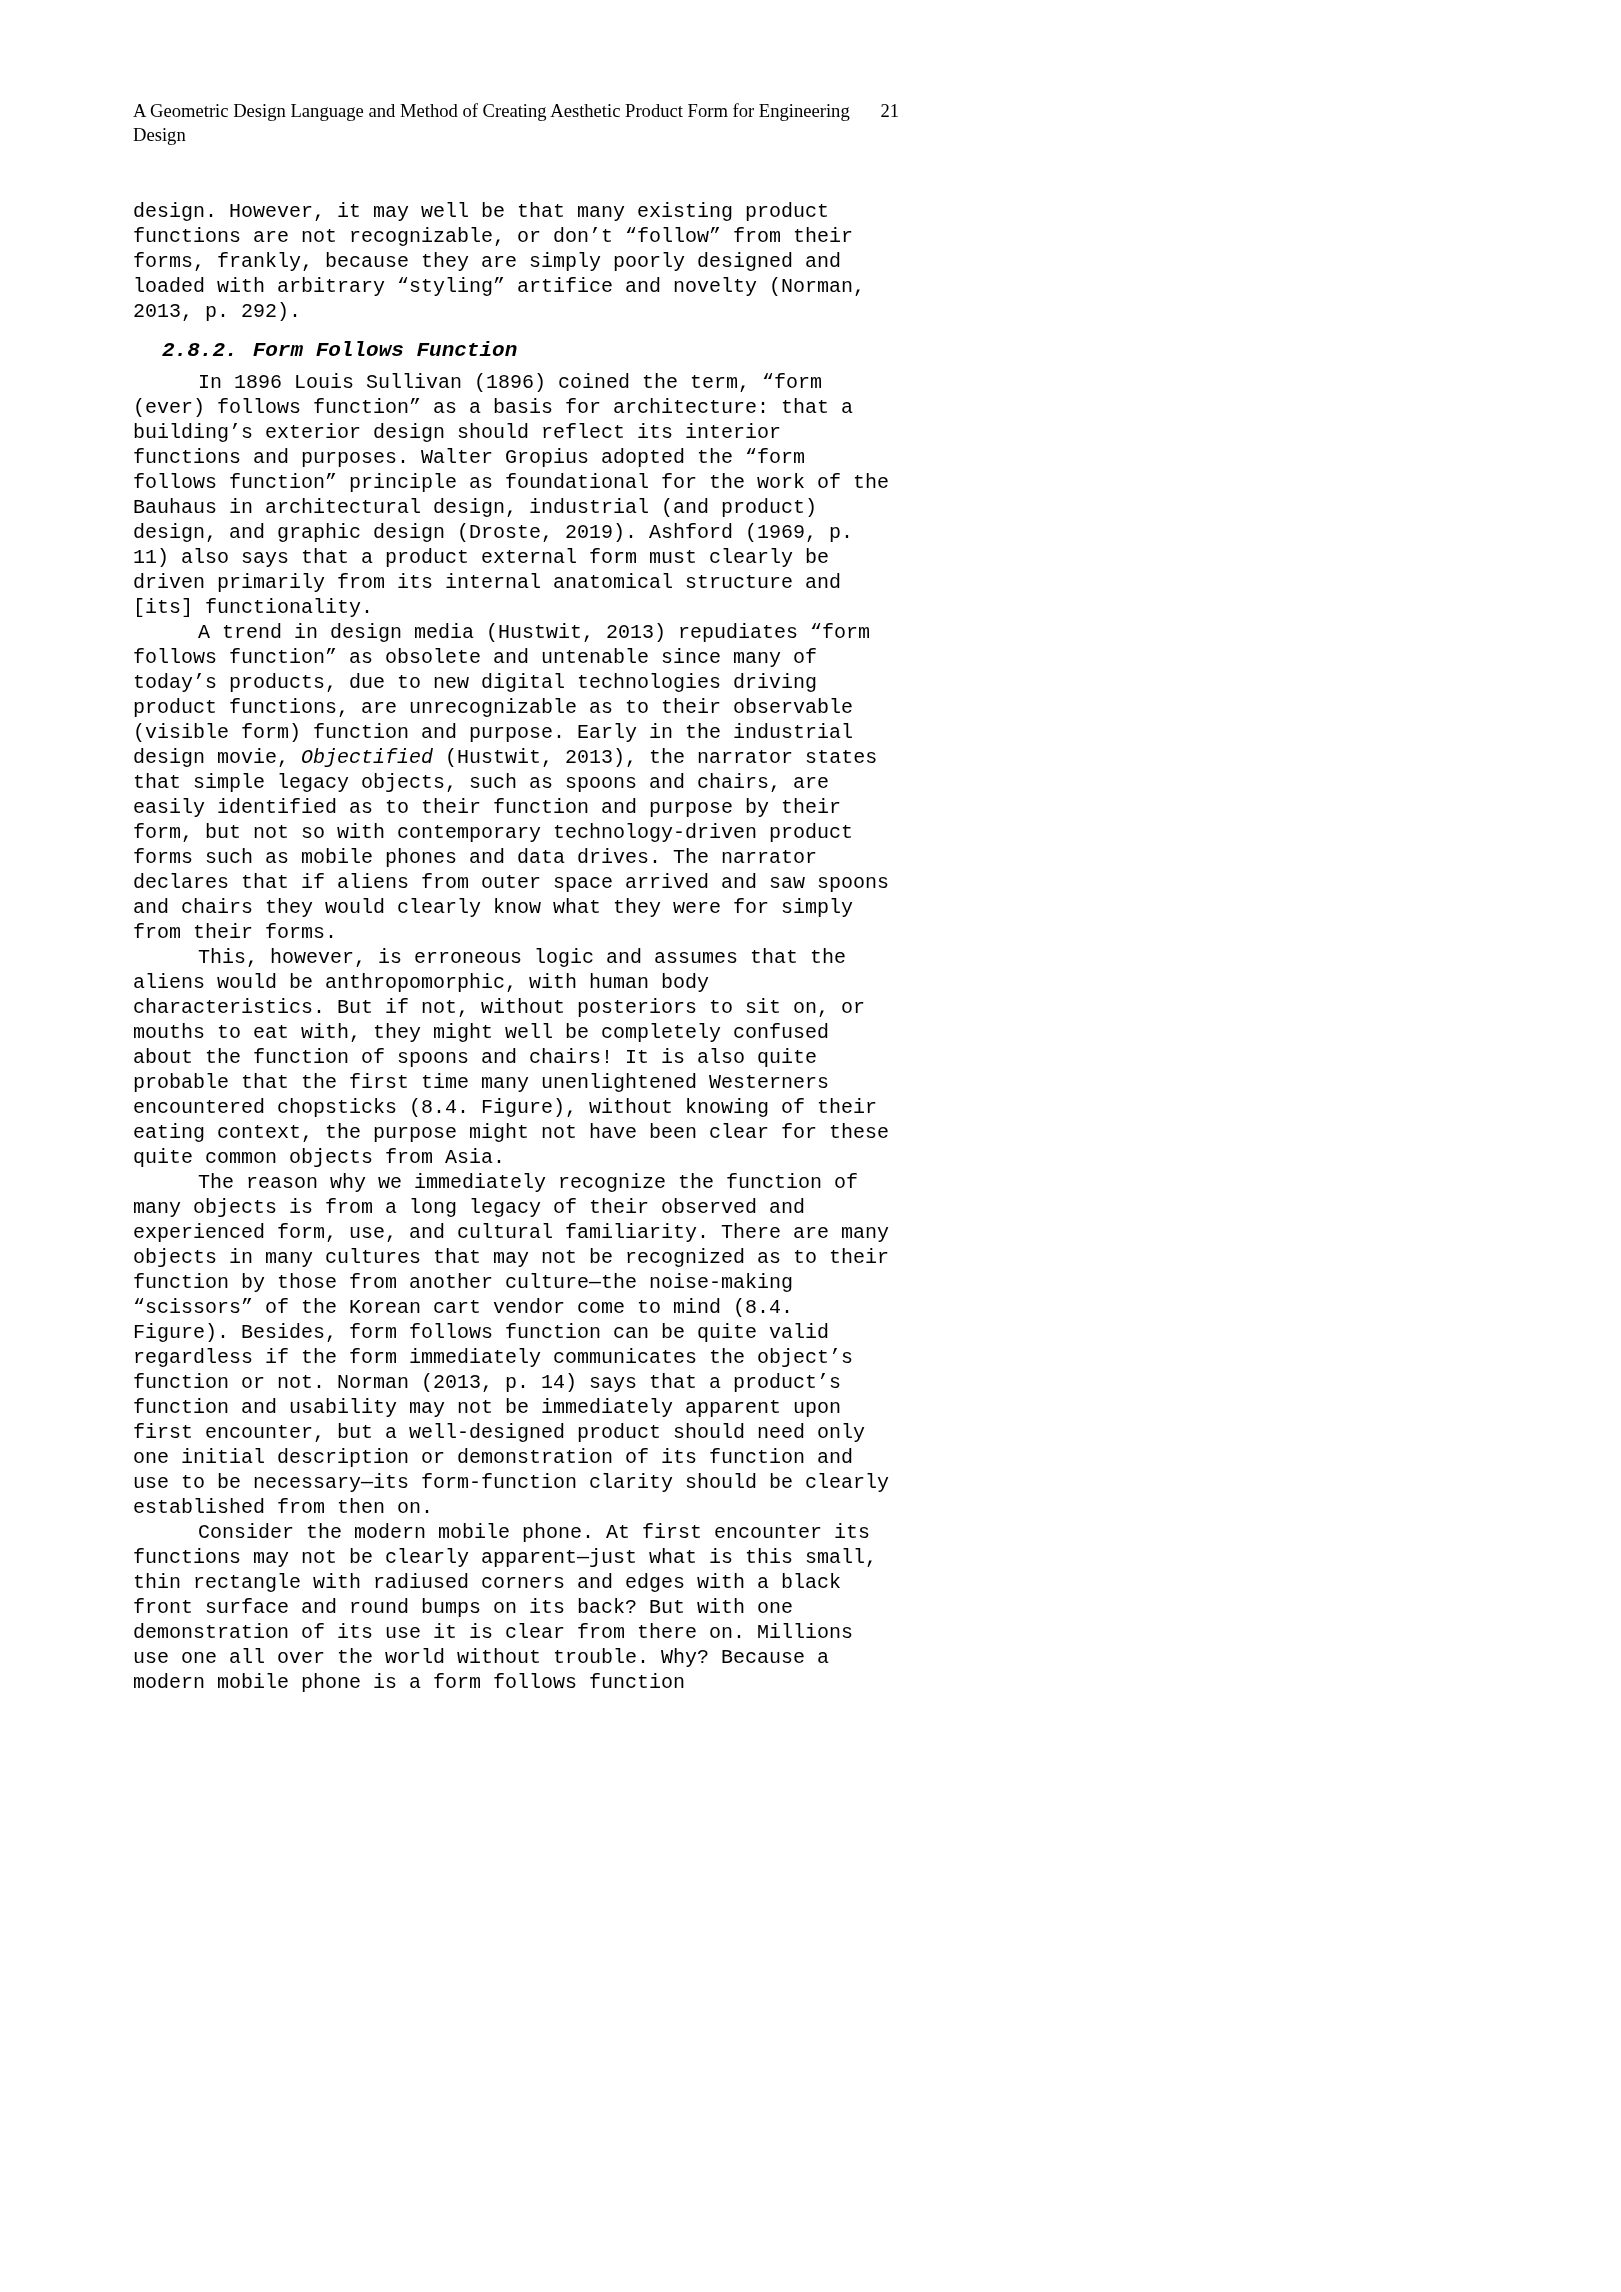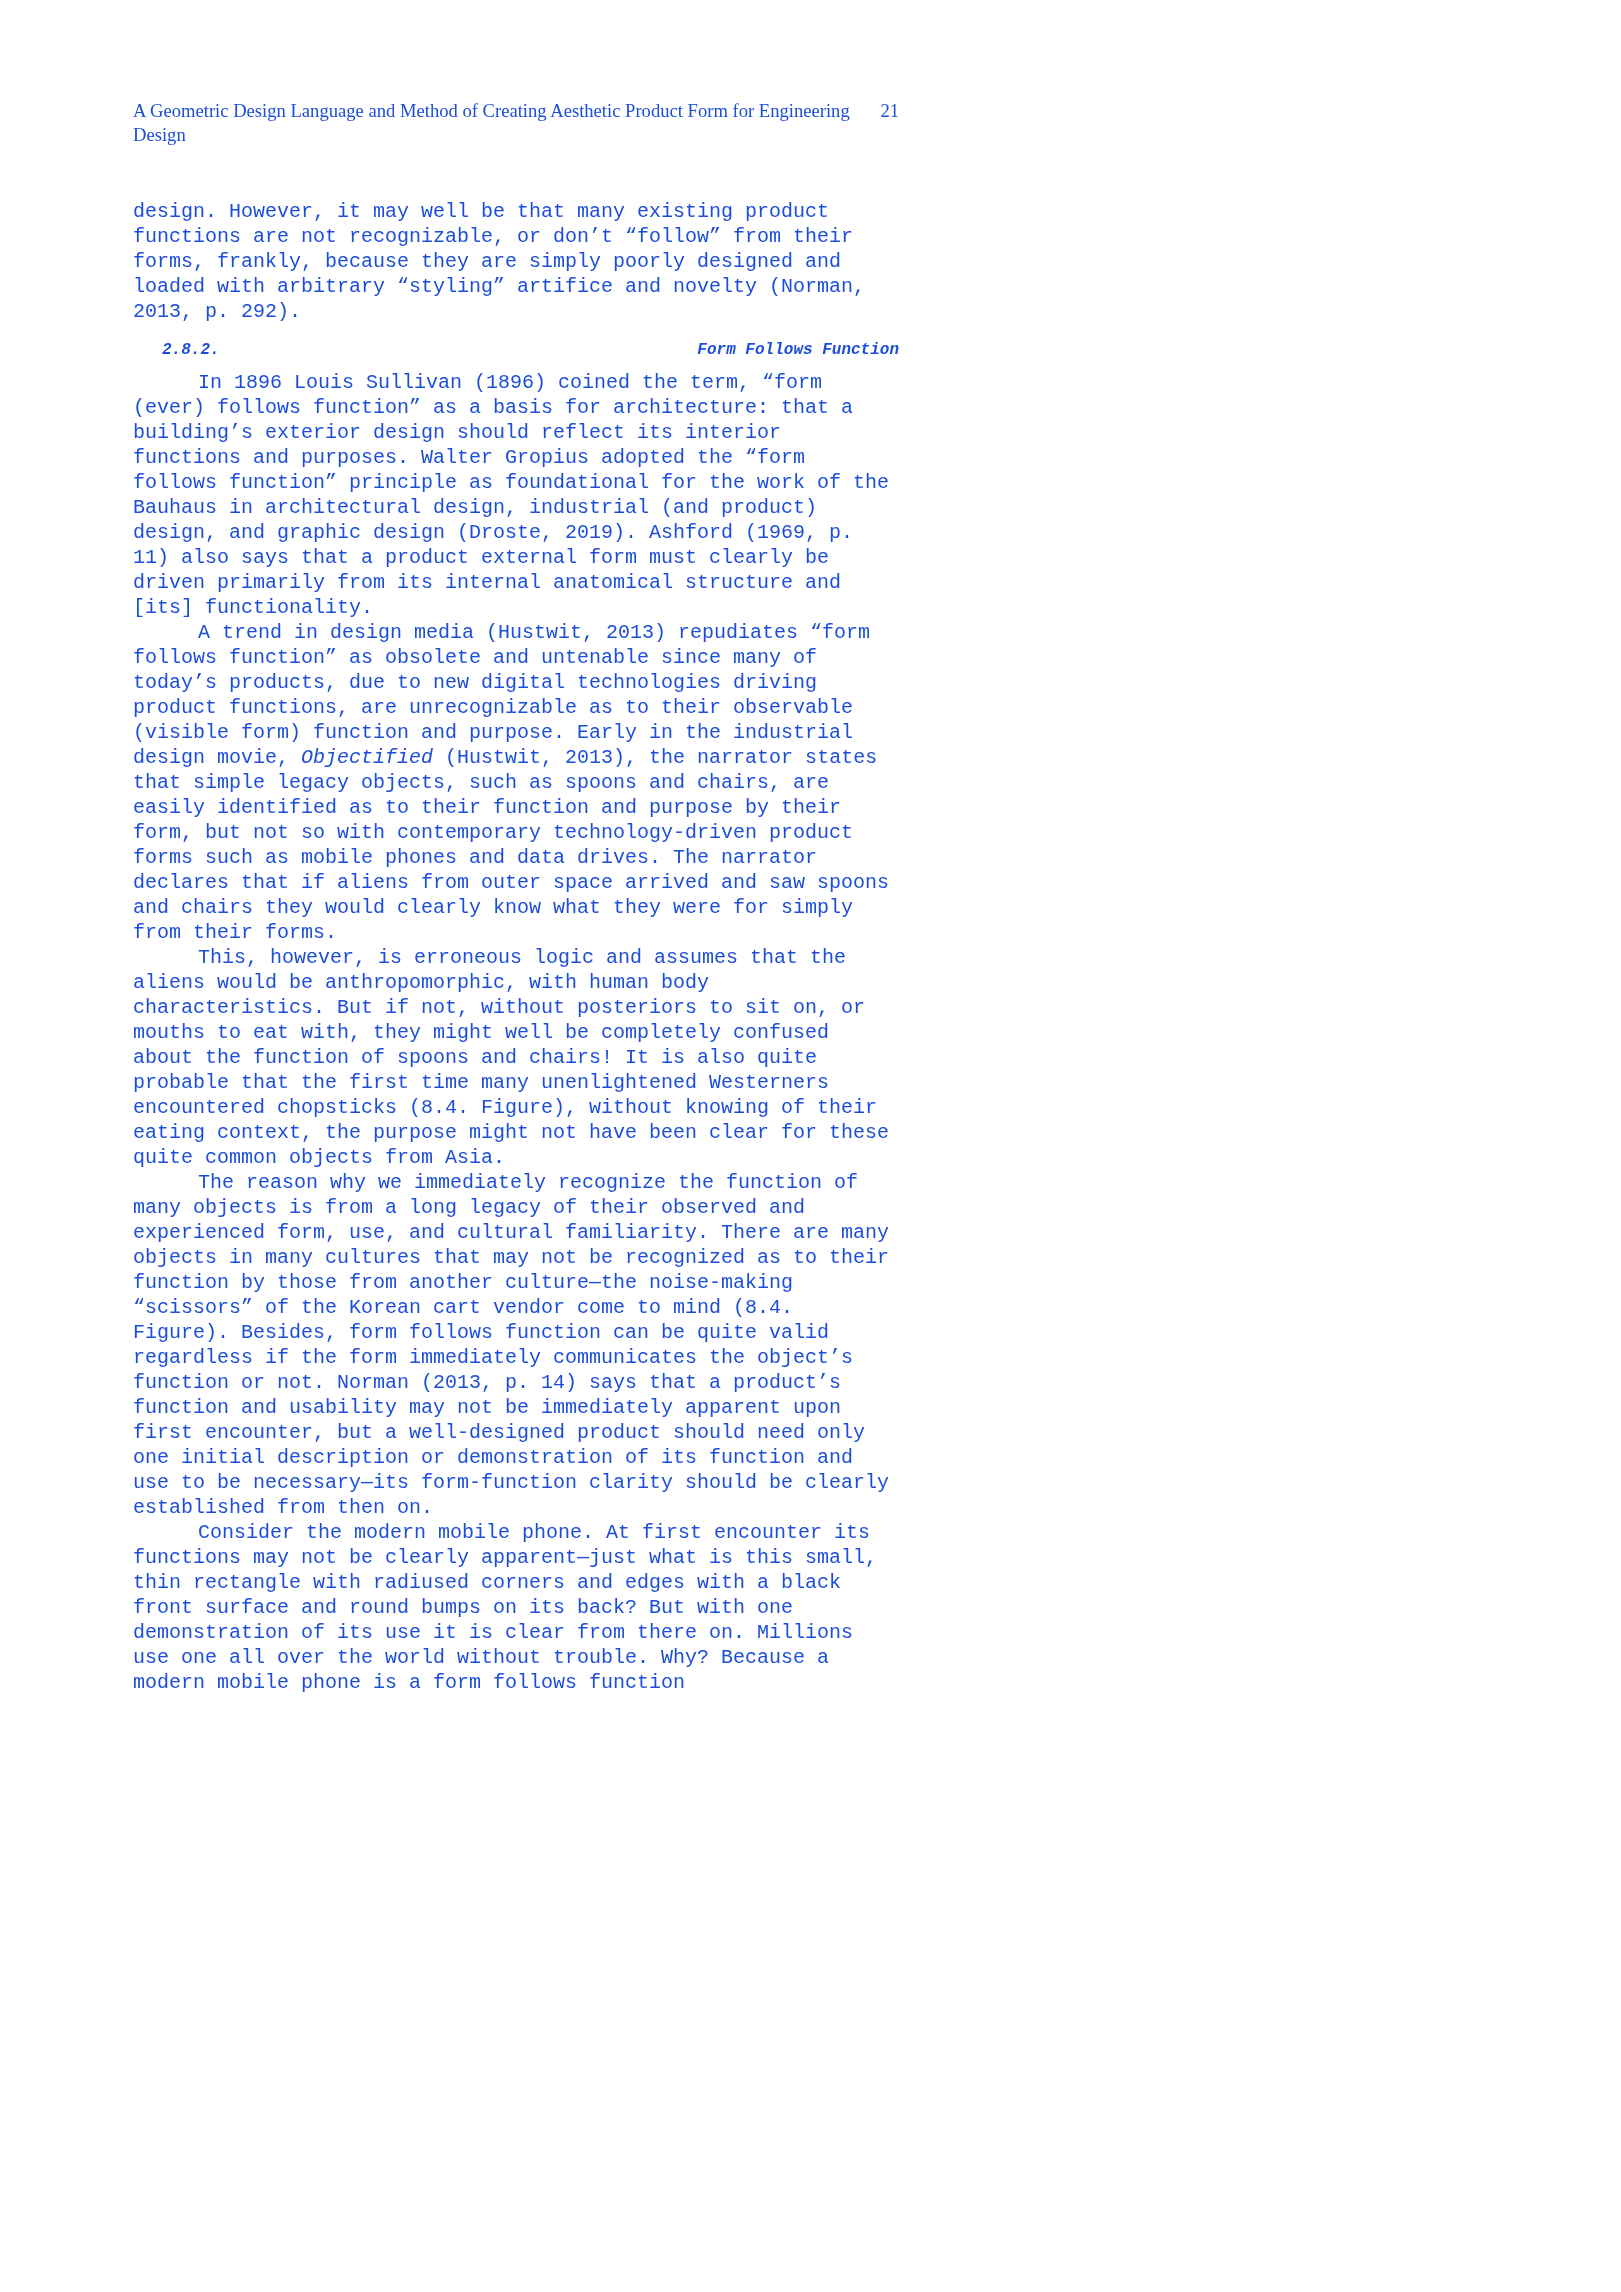--- a/index.html
+++ b/index.html
@@ -4,21 +4,21 @@
 <style>
   * { margin: 0; padding: 0; box-sizing: border-box; }
   html, body { background: #e8e8e8; }
   .page {
     position: relative;
     width: 1621px;
     height: 2293px;
     margin: 0 auto;
     background: #ffffff;
     font-family: "Liberation Serif", "DejaVu Serif", serif;
-    color: #1d4ed8;
+    color: #000000;
     overflow: hidden;
   }
   .page-header {
     position: absolute;
     left: 133px;
     top: 99px;
     width: 766px;
     display: flex;
     justify-content: space-between;
     align-items: baseline;
@@ -34,27 +34,26 @@
     width: 766px;
     font-size: 20px;
     line-height: 25px;
     text-align: left;
     font-family: Liberation Mono, monospace;
   }
   .para { text-indent: 65px; }
   .para.no-indent { text-indent: 0; }
   .section-heading {
     display: flex;
-    gap: 27px;
+    gap: 15px;
     margin: 13.7px 0 6.9px 29px;
-    font-size: 16px;
+    font-size: 21px;
     font-weight: bold;
     font-style: italic;
     line-height: 25px;
-    justify-content: space-between;
   }
   .movie-title { font-style: italic; }
 </style>
 </head>
 <body>
 
 <div class="page">
 
   <header class="page-header">
     <span class="header-title">A Geometric Design Language and Method of Creating Aesthetic Product Form for Engineering Design</span>

